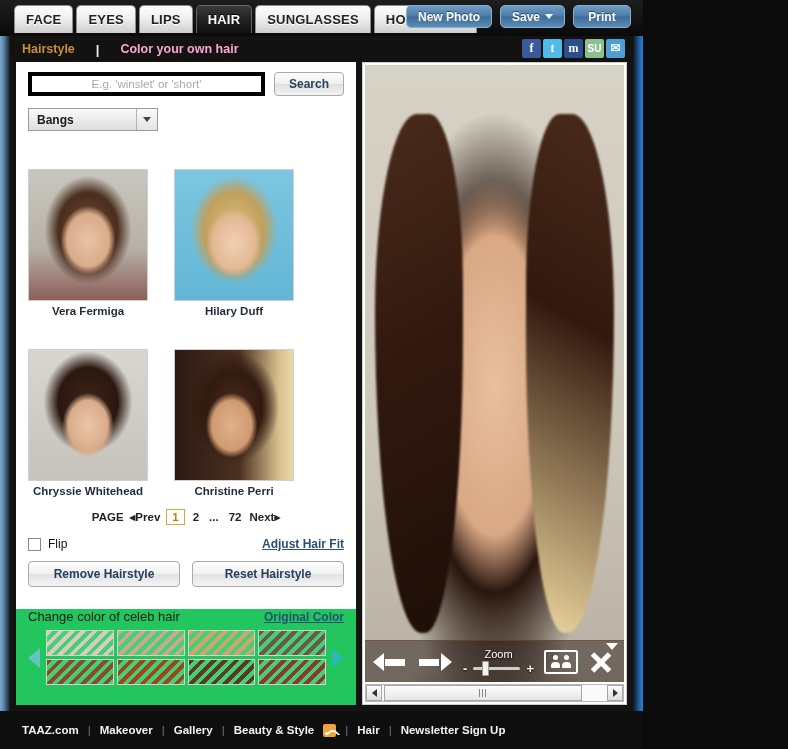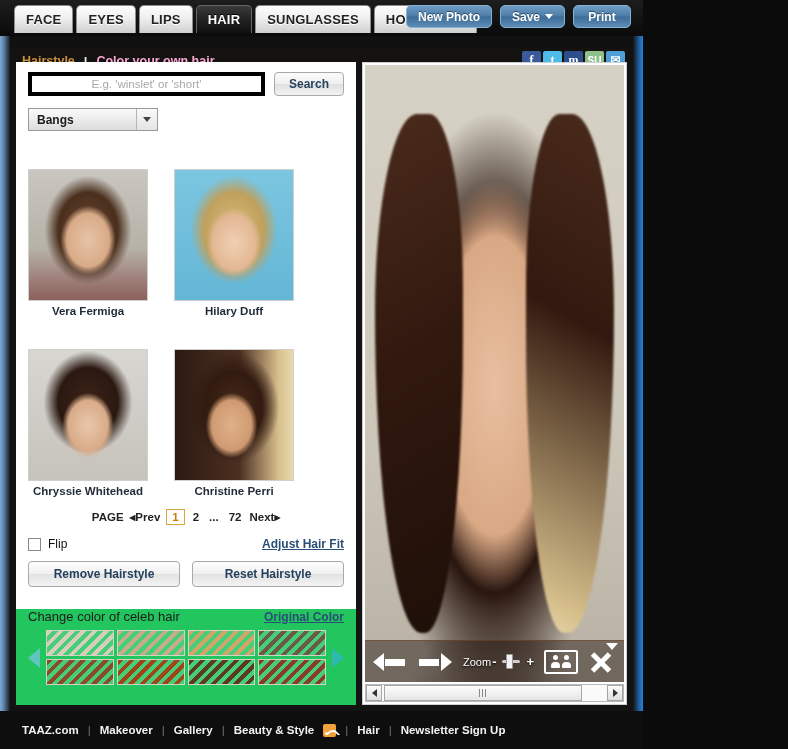--- a/index.html
+++ b/index.html
@@ -94,25 +94,26 @@
   .caret-d {
     width: 0; height: 0;
     border-left: 4px solid transparent;
     border-right: 4px solid transparent;
     border-top: 5px solid #fff;
   }
 
   
   .subbar {
     position: absolute;
-    left: 10px; right: 10px; top: 48px;
+    left: 10px; right: 10px; top: 36px;
     height: 26px;
     background: #141210;
     display: flex;
     align-items: center;
+    gap: 12px;
   }
   .crumb-a { color: #c8903e; font-size: 12.5px; font-weight: bold; margin-left: 12px; cursor: pointer; }
   .crumb-sep { color: #eee; font-size: 13px; margin: 0 9px; font-weight: bold; }
   .crumb-b { color: #f9a8d4; font-size: 12.5px; font-weight: bold; }
 
   .social {
     position: absolute;
     right: 8px; top: 3px;
     display: flex;
     gap: 2px;
@@ -391,21 +392,21 @@
     top: 2px;
     width: 0; height: 0;
     border-top: 9px solid transparent;
     border-bottom: 9px solid transparent;
   }
   .arrowbtn.back::after  { right: 8px; border-right: 0; left: -2px;
                            border-left: 0; border-right: 11px solid #fff; }
   .arrowbtn.back::before { left: 10px; }
   .arrowbtn.fwd::after   { right: 1px; border-left: 11px solid #fff; }
 
-  .zoomwrap { flex: 1; display: flex; flex-direction: row; align-items: center; gap: 1px; }
+  .zoomwrap { flex: 1; display: flex; flex-direction: column; align-items: center; gap: 1px; }
   .zoomlbl { color: #fff; font-size: 11px; text-shadow: 0 1px 2px #000; }
   .zoomline { display: flex; align-items: center; gap: 6px; width: 100%; }
   .zsign { color: #fff; font-size: 13px; font-weight: bold; text-shadow: 0 1px 2px #000; }
   .ztrack {
     flex: 1;
     height: 3px;
     background: rgba(255,255,255,.75);
     position: relative;
     border-radius: 2px;
     cursor: pointer;

